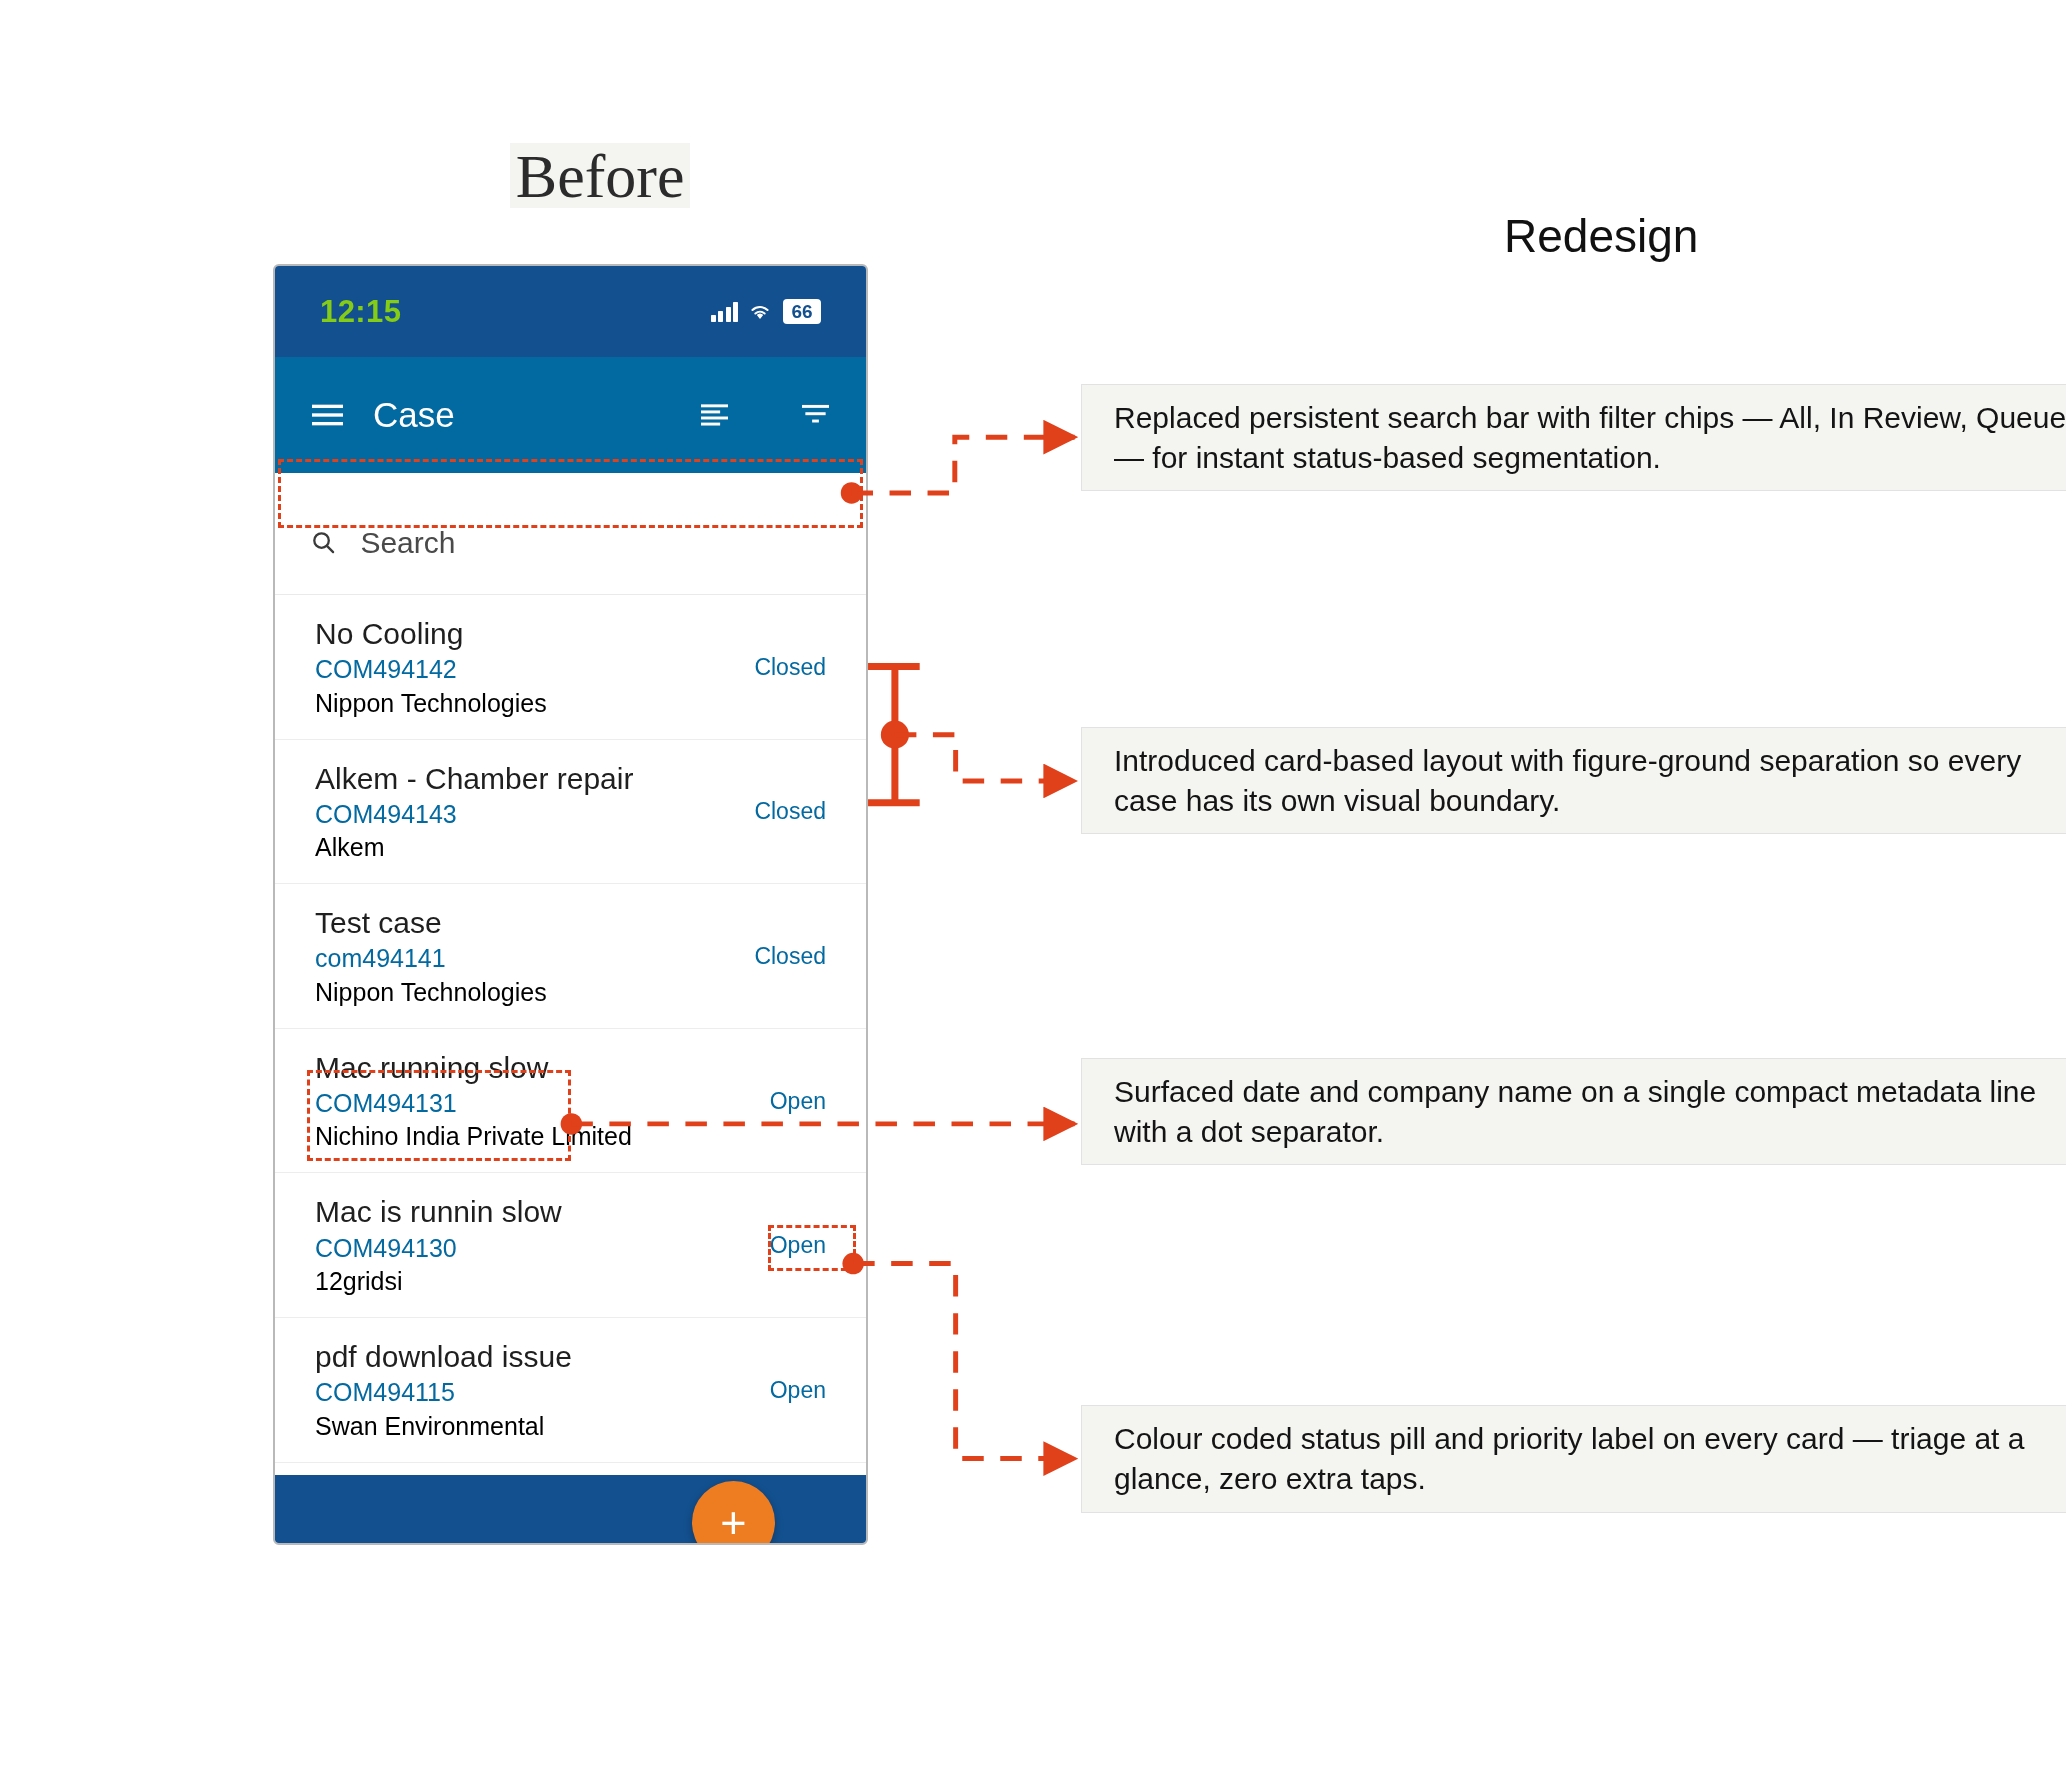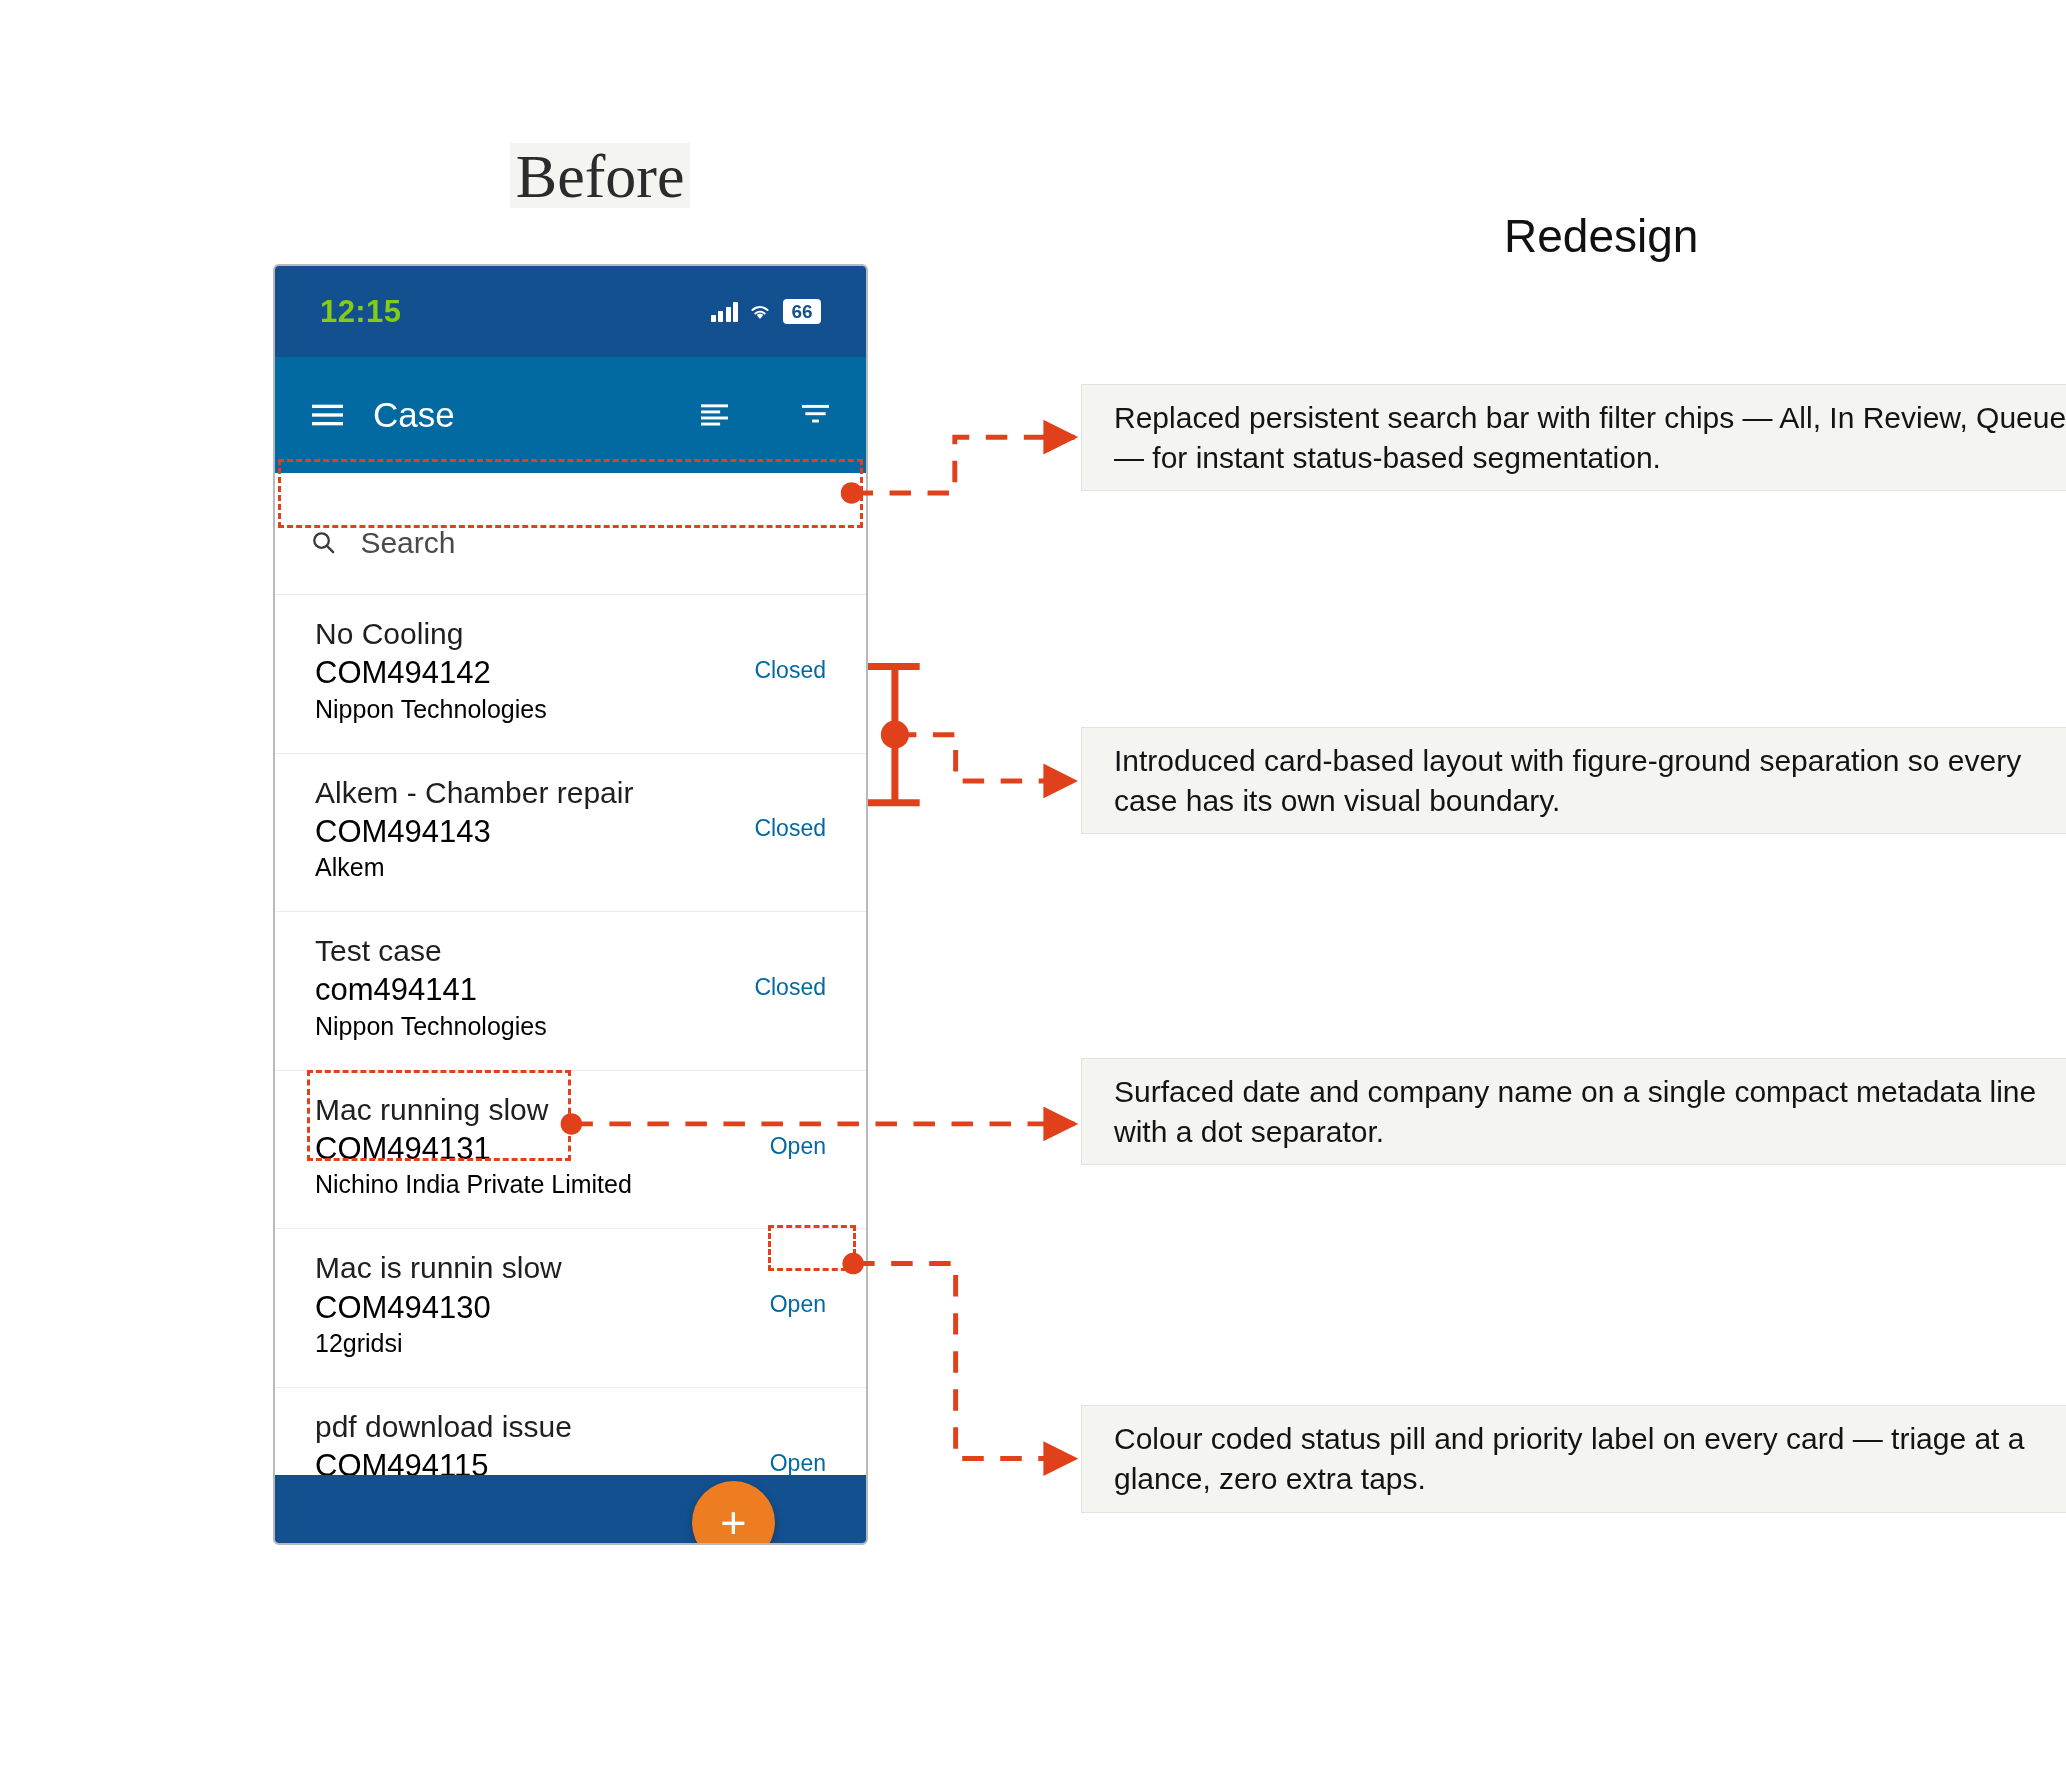--- a/index.html
+++ b/index.html
@@ -16,24 +16,24 @@
 
   
   .b-statusbar{height:91px;background:#13508f;display:flex;align-items:center;justify-content:space-between;padding:0 45px 0 45px;box-sizing:border-box;}
   .b-time{color:#84cc16;font-size:31px;font-weight:600;letter-spacing:0.4px;text-align:right;}
   .b-sysicons{display:flex;align-items:center;gap:10.7px;}
   .b-appbar{height:116px;background:#0369a1;display:flex;align-items:center;padding:0 37px;box-sizing:border-box;gap:30px;}
   .b-title{color:#fff;font-size:35px;font-weight:500;flex:1;}
   .b-searchrow{height:103px;background:#fff;display:flex;align-items:center;padding:0 35px;box-sizing:border-box;gap:24px;border-bottom:1.2px solid #eaeaea;margin-top:19px;}
   .b-search-ph{font-size:30px;color:#4a4a4a;}
   .b-list{background:#fff;}
-  .b-row{position:relative;display:flex;align-items:flex-start;justify-content:space-between;padding:24px 40px 31px 40px;border-bottom:1.2px solid #ededed;box-sizing:border-box;}
+  .b-row{position:relative;display:flex;align-items:flex-start;justify-content:space-between;padding:24px 40px 23px 40px;border-bottom:1.2px solid #ededed;box-sizing:border-box;}
   .b-row-main{display:flex;flex-direction:column;gap:8.3px;}
   .b-case-title{font-size:30px;color:#1f1f1f;line-height:1;}
-  .b-case-id{font-size:31px;color:#000000;line-height:1;}
+  .b-case-id{font-size:25px;color:#0369a1;line-height:1;}
   .b-case-co{font-size:25px;color:#000000;line-height:1;}
   .b-status{font-size:23px;color:#0369a1;align-self:center;white-space:nowrap;}
   .b-bottombar{position:absolute;left:0;right:0;bottom:0;height:68px;background:#13508f;}
   .b-fab{position:absolute;left:417px;top:1215px;width:83px;height:83px;border-radius:50%;background:#ee7d22;box-shadow:0 3.3px 9px rgba(0,0,0,.28);display:flex;align-items:center;justify-content:center;color:#fff;font-size:45px;font-weight:300;line-height:1;z-index:6;}
 
   
   .note{position:absolute;background:#f4f5f0;border:1.2px solid #e2e2e2;box-sizing:border-box;display:flex;align-items:center;padding:0 32px;}
   .note-text{font-size:30px;line-height:1.32;color:#141414;}
 
   

